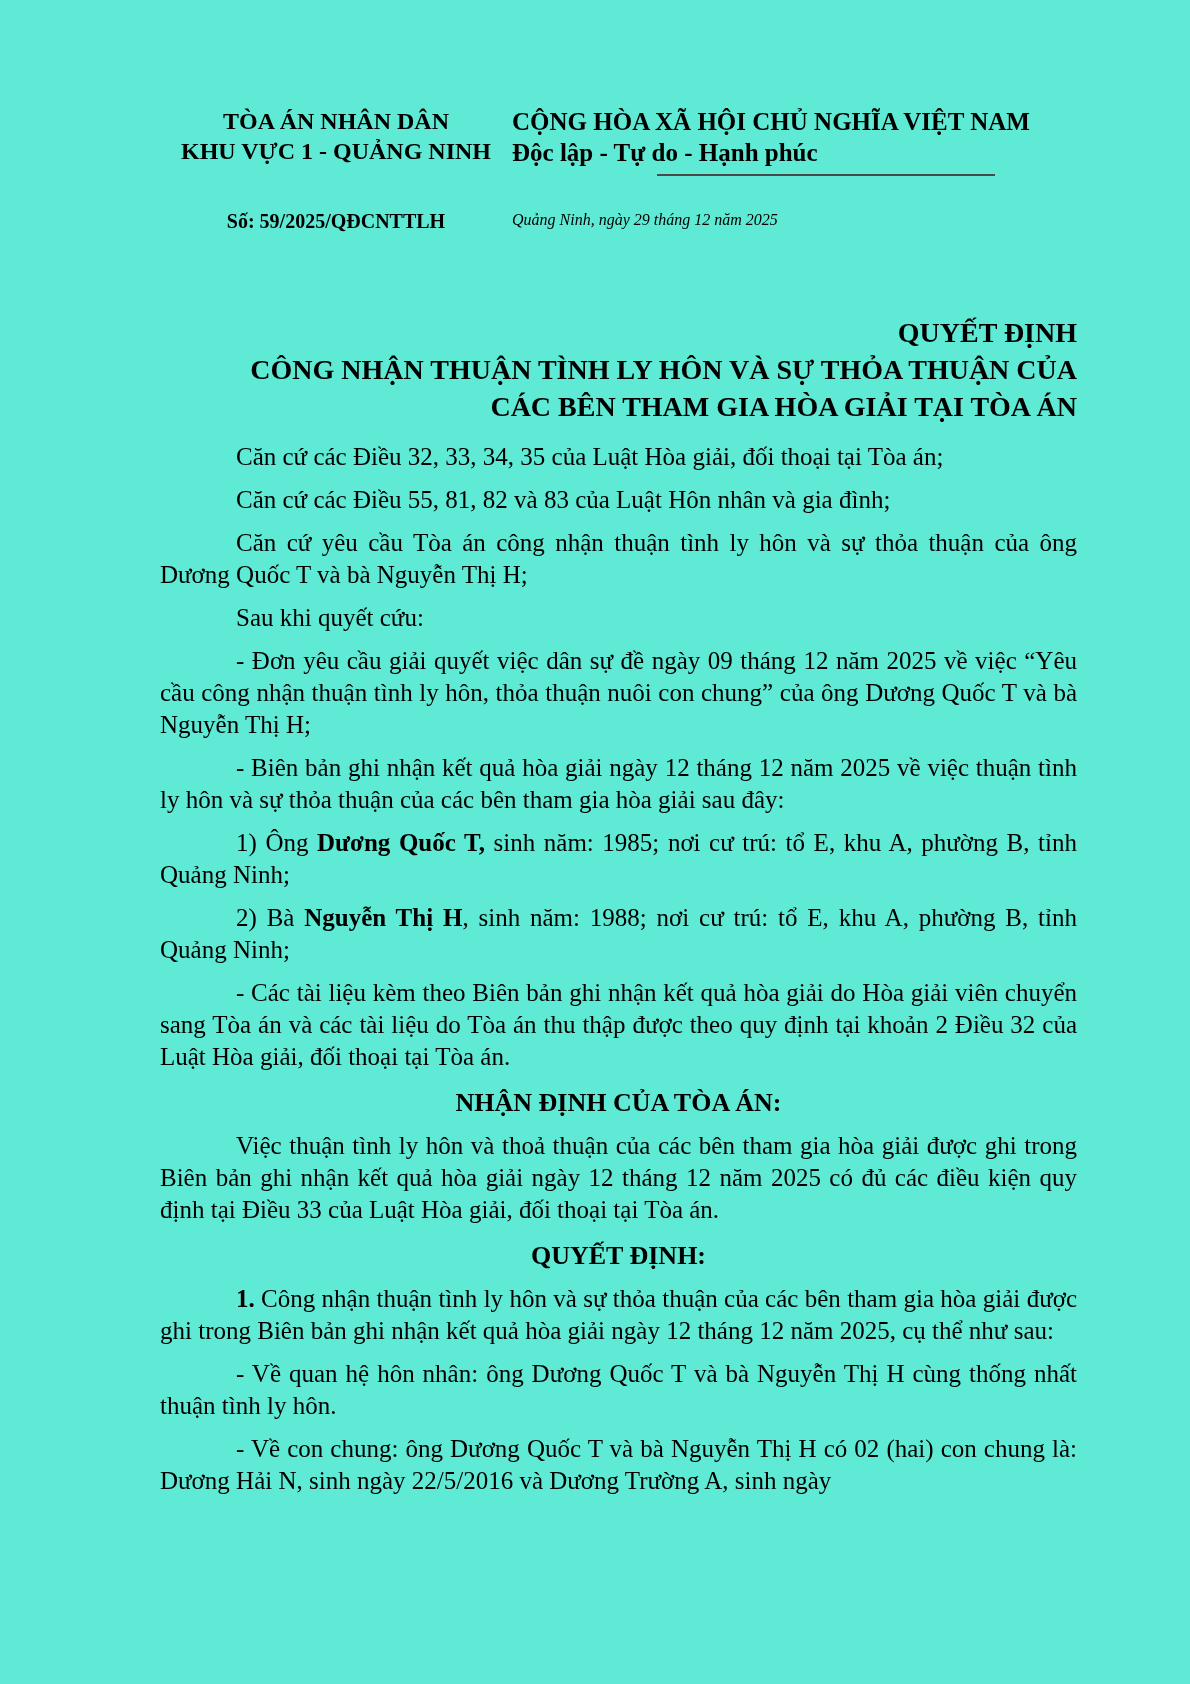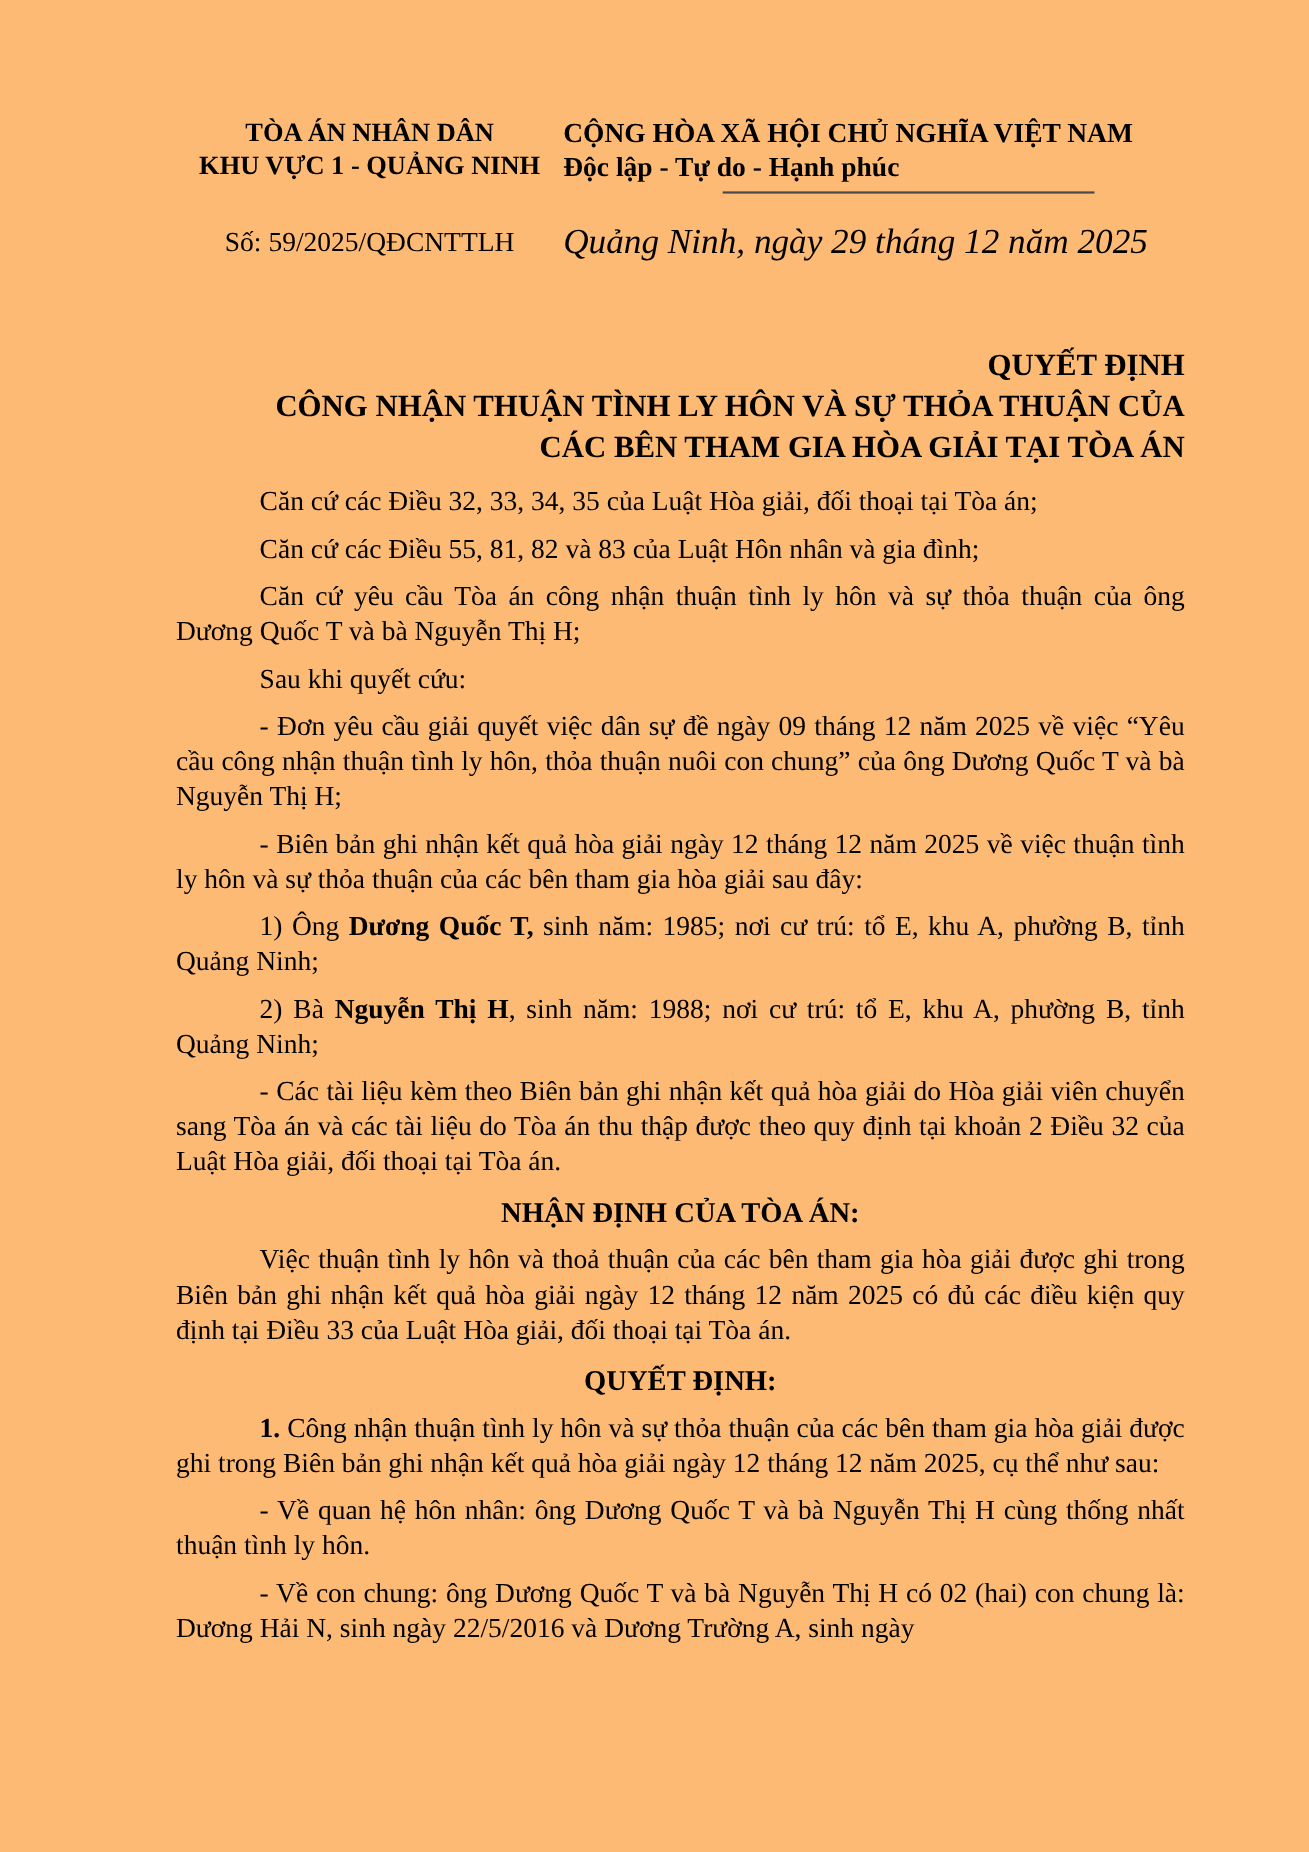--- a/index.html
+++ b/index.html
@@ -4,21 +4,21 @@
 <style>
   html, body {
     margin: 0;
     padding: 0;
     background: #ffffff;
   }
   .page {
     position: relative;
     width: 1190px;
     height: 1684px;
-    background: #fdba74;
+    background: #5eead4;
     color: #000000;
     font-family: "Liberation Serif", "DejaVu Serif", serif;
     box-sizing: border-box;
     padding: 106px 113px 0 160px;
     overflow: hidden;
   }
   .header {
     display: flex;
     flex-direction: row;
     align-items: flex-start;
@@ -32,34 +32,34 @@
   }
   .header-right {
     flex: 1 1 auto;
     font-size: 25px;
     line-height: 31px;
     margin-right: -62px;
   }
   .bold { font-weight: bold; }
   .doc-number {
     margin-top: 40px;
-    font-size: 25px;
-    font-weight: normal;
+    font-size: 20px;
+    font-weight: bold;
   }
   .motto-rule {
     width: 338px;
     margin: 6px auto 0 auto;
     border-bottom: 2px solid #4a4a4a;
     height: 0;
   }
   .dateline {
     margin-top: 28px;
     font-style: italic;
     font-weight: normal;
-    font-size: 32px;
+    font-size: 16px;
   }
   .title {
     margin-top: 78px;
     text-align: right;
     font-weight: bold;
     font-size: 28px;
     line-height: 37px;
   }
   .body {
     margin-top: 16px;

